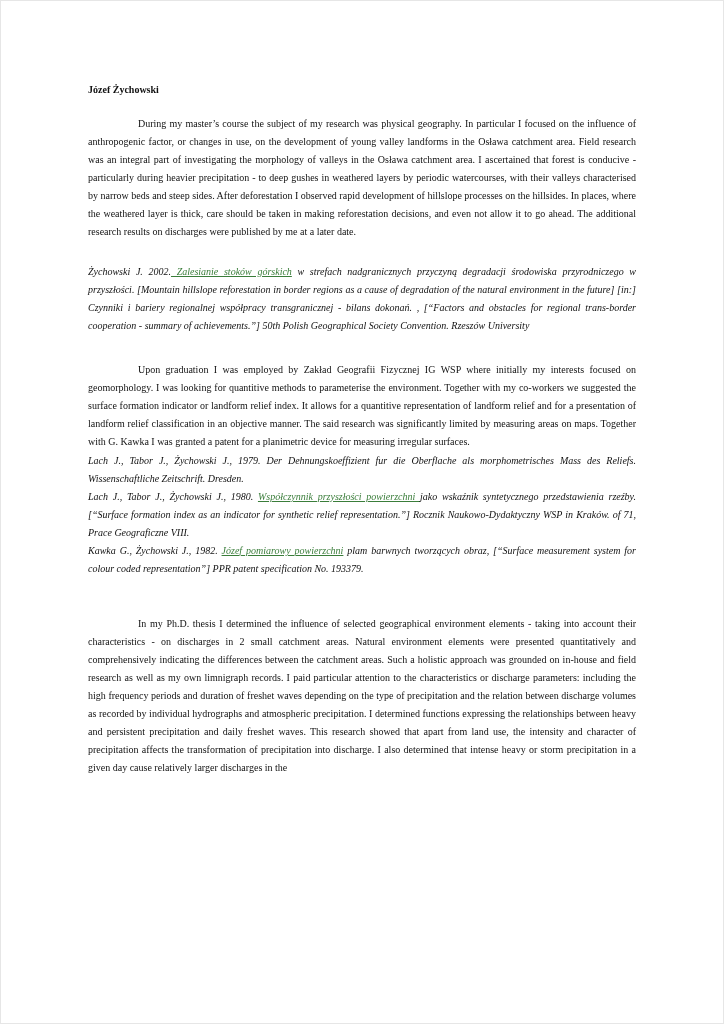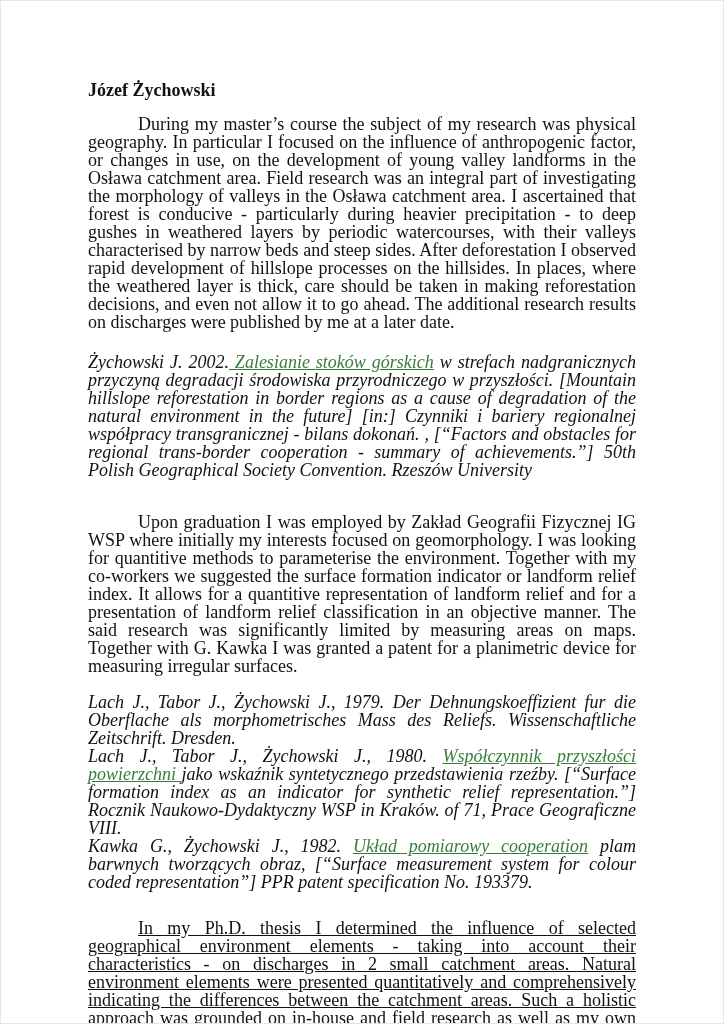--- a/index.html
+++ b/index.html
@@ -9,21 +9,21 @@
   }
   .page {
     position: relative;
     width: 724px;
     height: 1024px;
     box-sizing: border-box;
     background: #ffffff;
     border: 1px solid #e6e6e6;
     padding: 80px 87px 0 87px;
     font-family: "Liberation Serif", "DejaVu Serif", serif;
-    font-size: 18px;
+    font-size: 10px;
     line-height: 18px;
     color: #111111;
     overflow: hidden;
   }
   p { margin: 0; }
   .author {
     font-weight: bold;
     margin: 0 0 16px 0;
   }
   .heading {
@@ -31,23 +31,23 @@
   }
   .body-para {
     text-align: justify;
     text-indent: 50px;
   }
   .ref {
     font-style: italic;
     text-align: justify;
   }
   .ref1-block { margin-top: 22px; }
-  .para-graduation { margin-top: 34px; }
-  .ref-group { margin-top: 18px; }
-  .para-phd { margin-top: 28px; text-decoration: underline; }
+  .para-graduation { margin-top: 26px; }
+  .ref-group { margin-top: 1px; }
+  .para-phd { margin-top: 37px; }
   .link {
     color: var(--link-color, #3a7d3a);
     text-decoration: underline;
     cursor: pointer;
     font-style: italic;
   }
 </style>
 </head>
 <body>
 
@@ -60,18 +60,18 @@
 
   <p class="ref ref1-block"><span>Żychowski J. 2002.</span><a class="link"> Zalesianie stoków górskich</a><span> w strefach nadgranicznych przyczyną degradacji środowiska przyrodniczego w przyszłości. [Mountain hillslope reforestation in border regions as a cause of degradation of the natural environment in the future] [in:] Czynniki i bariery regionalnej współpracy transgranicznej - bilans dokonań. , [“Factors and obstacles for regional trans-border cooperation - summary of achievements.”] 50th Polish Geographical Society Convention. Rzeszów University</span></p>
 
   <p class="body-para para-graduation">Upon graduation I was employed by Zakład Geografii Fizycznej IG WSP where initially my interests focused on geomorphology. I was looking for quantitive methods to parameterise the environment. Together with my co-workers we suggested the surface formation indicator or landform relief index. It allows for a quantitive representation of landform relief and for a presentation of landform relief classification in an objective manner. The said research was significantly limited by measuring areas on maps. Together with G. Kawka I was granted a patent for a planimetric device for measuring irregular surfaces.</p>
 
   <div class="ref-group">
     <p class="ref">Lach J., Tabor J., Żychowski J., 1979. Der Dehnungskoeffizient fur die Oberflache als morphometrisches Mass des Reliefs. Wissenschaftliche Zeitschrift. Dresden.</p>
 
     <p class="ref"><span>Lach J., Tabor J., Żychowski J., 1980. </span><a class="link">Współczynnik przyszłości powierzchni </a><span>jako wskaźnik syntetycznego przedstawienia rzeźby. [“Surface formation index as an indicator for synthetic relief representation.”] Rocznik Naukowo-Dydaktyczny WSP in Kraków. of 71, Prace Geograficzne VIII.</span></p>
 
-    <p class="ref"><span>Kawka G., Żychowski J., 1982. </span><a class="link">Układ pomiarowy cooperation</a><span> plam barwnych tworzących obraz, [“Surface measurement system for colour coded representation”] PPR patent specification No. 193379.</span></p>
+    <p class="ref"><span>Kawka G., Żychowski J., 1982. </span><a class="link">Józef pomiarowy powierzchni</a><span> plam barwnych tworzących obraz, [“Surface measurement system for colour coded representation”] PPR patent specification No. 193379.</span></p>
   </div>
 
   <p class="body-para para-phd">In my Ph.D. thesis I determined the influence of selected geographical environment elements - taking into account their characteristics - on discharges in 2 small catchment areas. Natural environment elements were presented quantitatively and comprehensively indicating the differences between the catchment areas. Such a holistic approach was grounded on in-house and field research as well as my own limnigraph records. I paid particular attention to the characteristics or discharge parameters: including the high frequency periods and duration of freshet waves depending on the type of precipitation and the relation between discharge volumes as recorded by individual hydrographs and atmospheric precipitation. I determined functions expressing the relationships between heavy and persistent precipitation and daily freshet waves. This research showed that apart from land use, the intensity and character of precipitation affects the transformation of precipitation into discharge. I also determined that intense heavy or storm precipitation in a given day cause relatively larger discharges in the</p>
 
 </div>
 
 </body></html>

